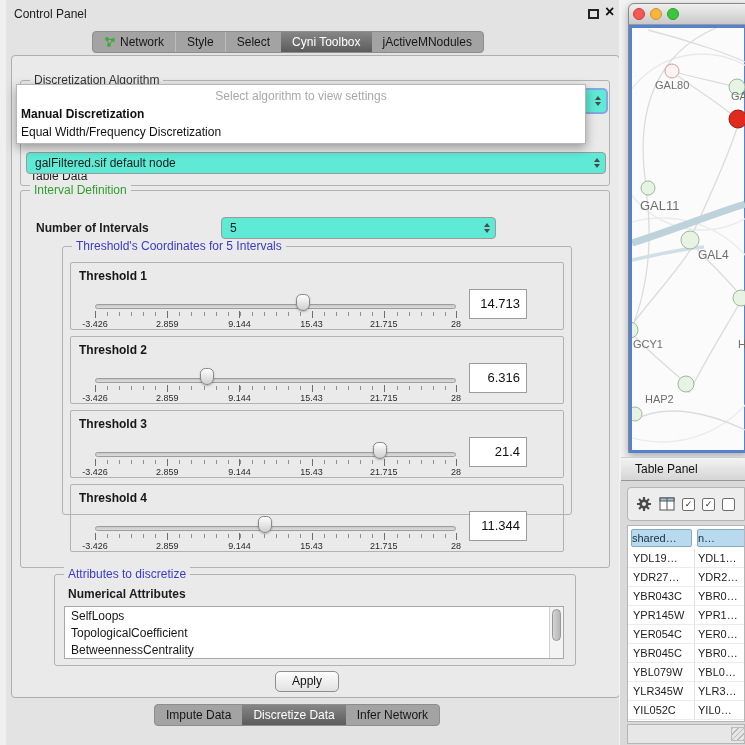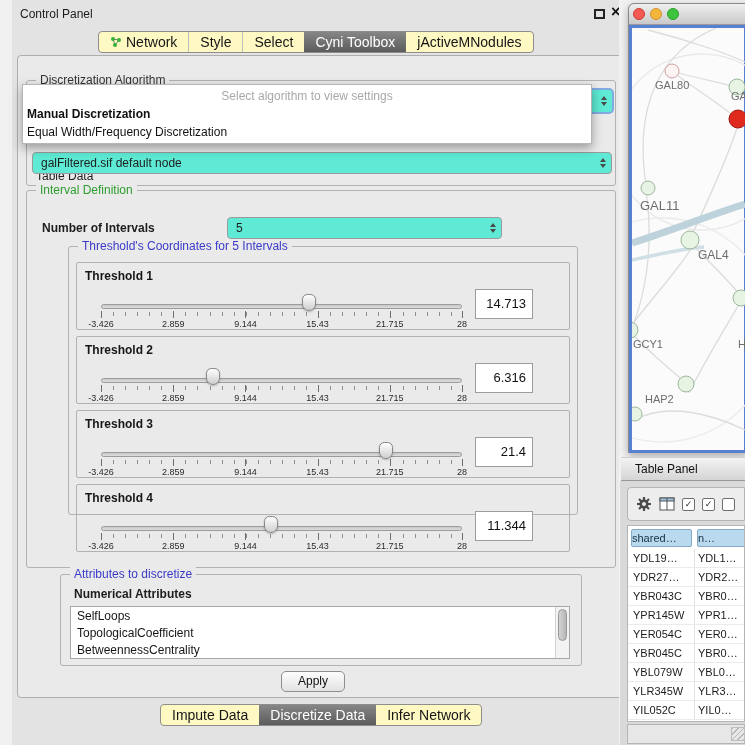--- a/index.html
+++ b/index.html
@@ -1,27 +1,27 @@
 <!DOCTYPE html>
 <html><head>
 <meta charset="utf-8">
 <style>
   * { margin:0; padding:0; box-sizing:border-box; }
   html,body { width:745px; height:745px; }
   body { font-family:"Liberation Sans",sans-serif; background:#f0f0f0; }
   .stage { position:relative; width:745px; height:745px; overflow:hidden; background:#f0f0f0; }
 
   
-  .cp { position:absolute; left:12px; top:0; width:619px; height:745px; background:#e3e3e3; border-right:1px solid #a9a9a9;padding-left:24px; }
+  .cp { position:absolute; left:6px; top:0; width:619px; height:745px; background:#e3e3e3; border-right:1px solid #a9a9a9;padding-left:24px; }
   .cp-title { position:absolute; left:8px; top:7px; font-size:12px; color:#1b1b1b; }
   .float-btn { position:absolute; left:582px; top:9px; width:11px; height:10px; border:2px solid #222; background:transparent; }
   .close-btn { position:absolute; left:599px; top:3px; font-size:16px; font-weight:bold; color:#111; }
   .inner-panel { position:absolute; left:5px; top:55px; width:609px; height:643px; background:#eaeaea; border:1px solid #aeaeae; border-radius:4px; }
 
-  .tabstrip { position:absolute; height:22px; display:flex; align-items:stretch; background:#fef9c3; border:1px solid #8d8d8d; border-radius:4px; overflow:hidden; font-size:14px; z-index:5; }
+  .tabstrip { position:absolute; height:22px; display:flex; align-items:stretch; background:#a3a3a3; border:1px solid #8d8d8d; border-radius:4px; overflow:hidden; font-size:12px; z-index:5; }
   .tab { display:flex; align-items:center; gap:4px; padding:0 11px; border-right:1px solid #bdbdbd; color:#161616; white-space:nowrap; }
   .tab:last-child { border-right:none; }
   .tab.sel { background:linear-gradient(#868686,#5c5c5c); color:#fff; border-right:none; margin-left:-1px; }
   .top-tabs { left:86px; top:31px; }
   .bottom-tabs { left:148px; top:704px; }
 
   .grp { position:absolute; border:1px solid #b2b2b2; border-radius:3px; }
   .grp-title { position:absolute; top:-8px; left:9px; background:#eaeaea; padding:0 4px; font-size:12px; color:#333; white-space:nowrap; }
   .title-green { color:#2f9e2f; }
   .title-blue { color:#3a3ac8; }

